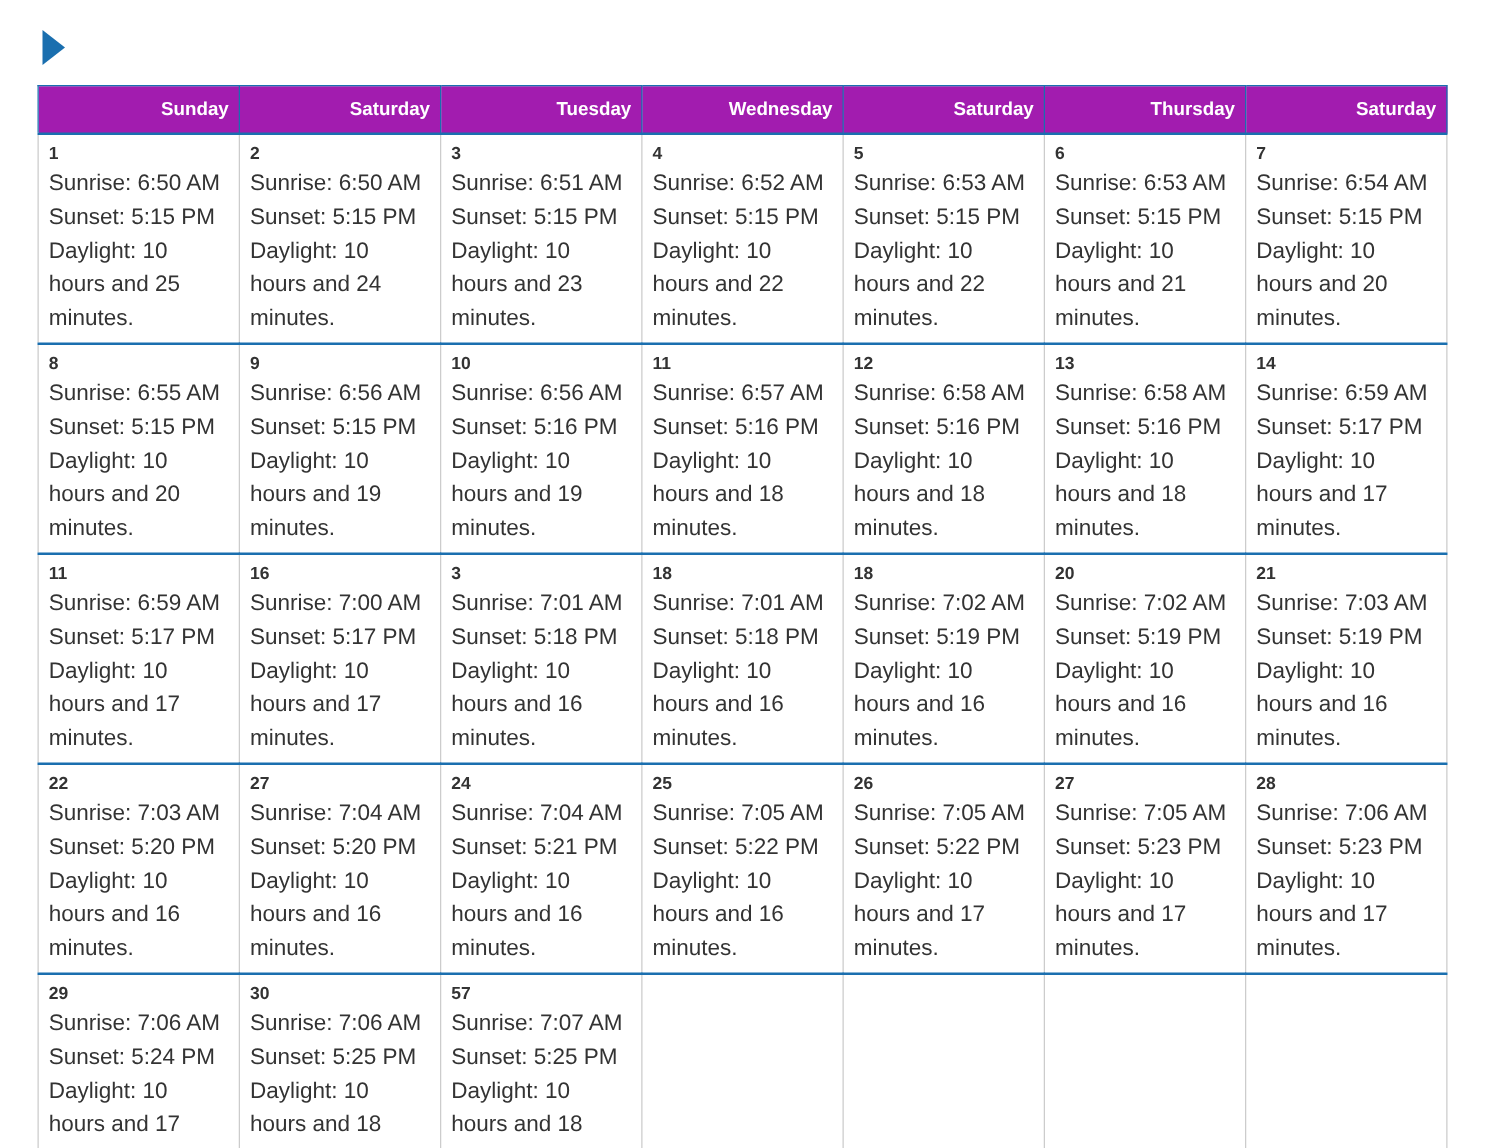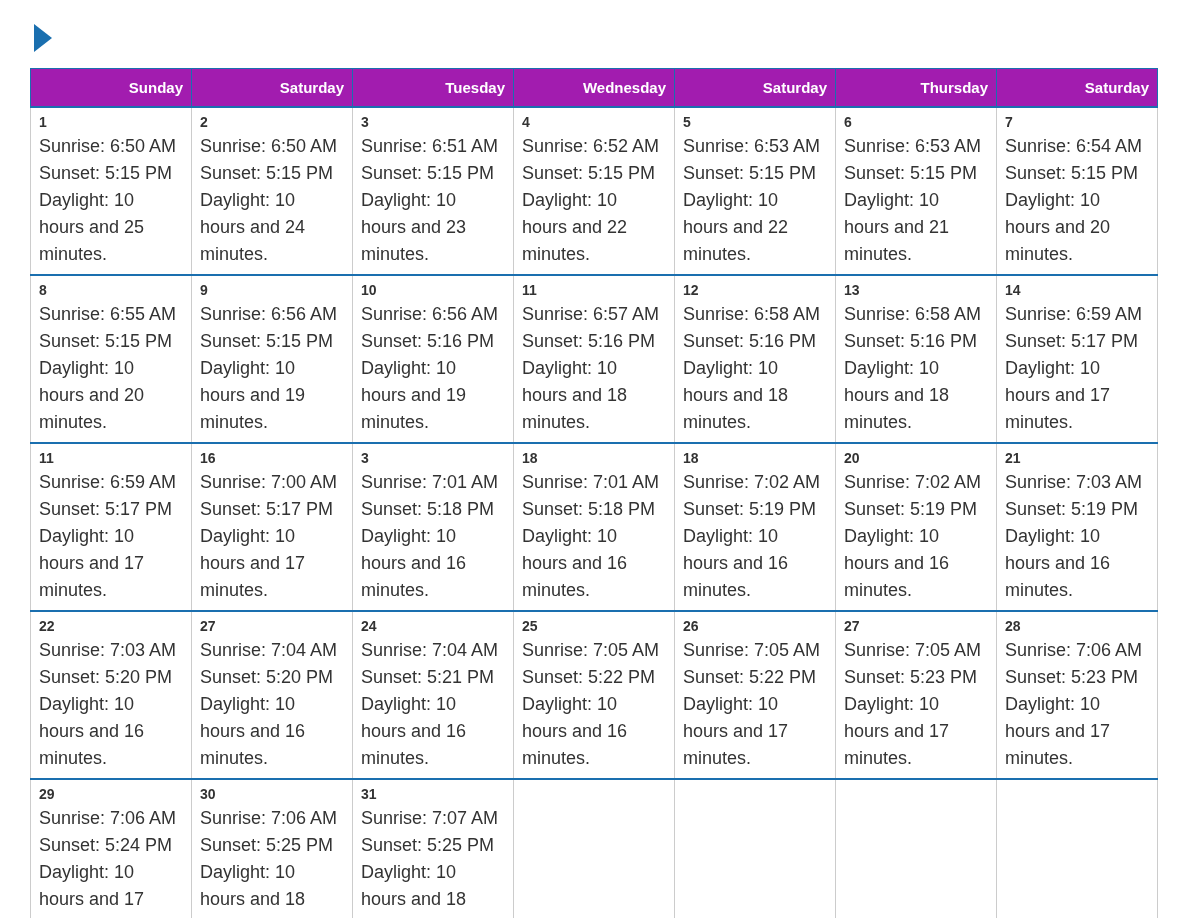--- a/index.html
+++ b/index.html
@@ -376,21 +376,21 @@
         </td>
         <td>
           <span class="day-number">30</span>
           <div class="day-info">
             Sunrise: 7:06 AM<br>
             Sunset: 5:25 PM<br>
             Daylight: 10 hours and 18 minutes.
           </div>
         </td>
         <td>
-          <span class="day-number">31</span>
+          <span class="day-number">57</span>
           <div class="day-info">
             Sunrise: 7:07 AM<br>
             Sunset: 5:25 PM<br>
             Daylight: 10 hours and 18 minutes.
           </div>
         </td>
         <td class="empty-cell"></td>
         <td class="empty-cell"></td>
         <td class="empty-cell"></td>
         <td class="empty-cell"></td>

